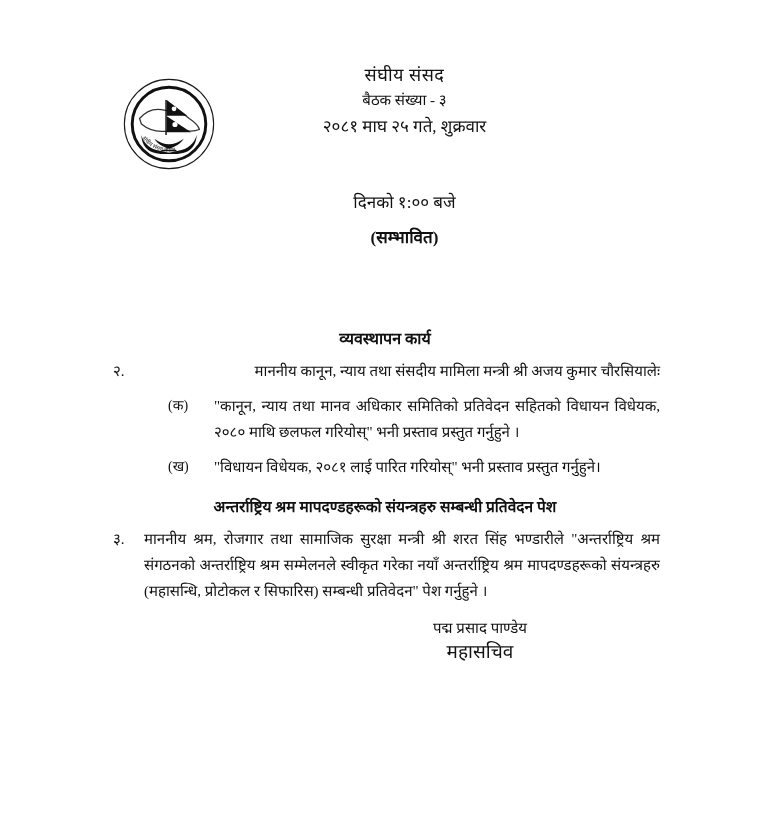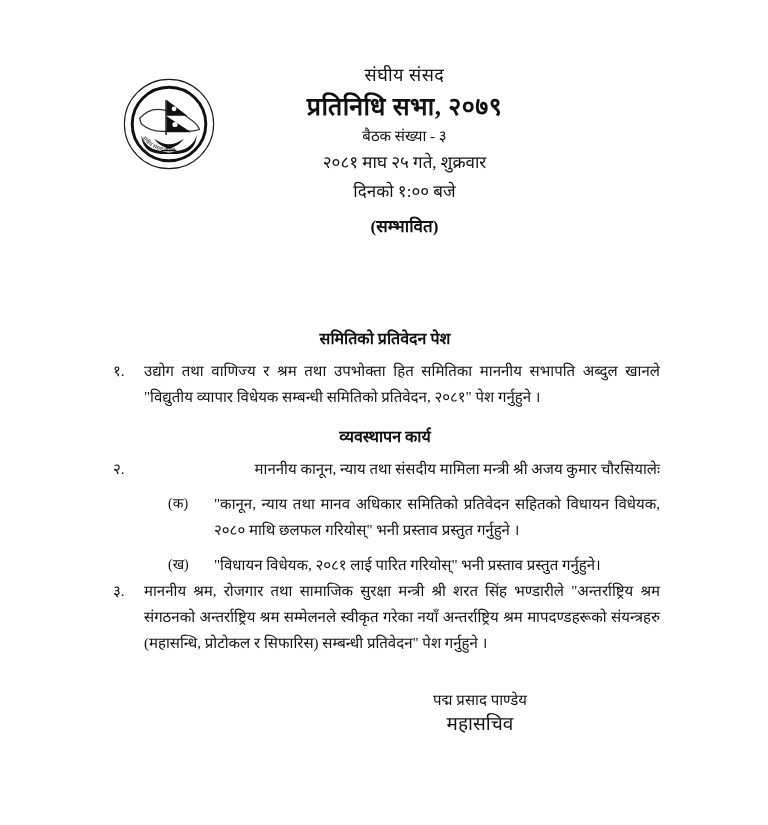--- a/index.html
+++ b/index.html
@@ -73,20 +73,21 @@
   }
   .line-date {
     font-size: 17px;
     line-height: 30px;
     font-weight: 400;
   }
   .line-time {
     font-size: 17px;
     line-height: 28px;
     font-weight: 400;
+    margin-top: 47px;
   }
   .line-tentative {
     font-size: 17px;
     line-height: 30px;
     font-weight: bold;
     margin-top: 6px;
   }
 
   
   .content {
@@ -139,21 +140,21 @@
     flex: 1 1 auto;
     font-size: 15px;
     line-height: 26px;
     text-align: justify;
     text-justify: inter-word;
   }
   .sub-body.nojustify { text-align: left; }
 
   
   .signature {
-    margin-top: 32px;
+    margin-top: 12px;
     padding-right: 110px;
     text-align: center;
   }
   .sig-inner {
     display: inline-block;
     text-align: center;
     margin-left: 300px;
   }
   .sig-name {
     font-size: 15px;
@@ -201,55 +202,48 @@
 
         <path id="ringArc" d="M16 56 A36 36 0 0 0 84 56" fill="none" stroke="none"></path>
         <text font-size="6.2" fill="#222222" font-family="'Liberation Sans', sans-serif">
           <textPath href="#ringArc" startOffset="12%">संघीय संसद नेपाल</textPath>
         </text>
       </svg>
     </div>
 
     <div class="header-text">
       <div class="line-org">संघीय संसद</div>
-      <div class="line-house">प्रतिनिधि सभा, २०७९</div>
       <div class="line-sitting">बैठक संख्या - ३</div>
       <div class="line-date">२०८१ माघ २५ गते, शुक्रवार</div>
       <div class="line-time">दिनको १:०० बजे</div>
       <div class="line-tentative">(सम्भावित)</div>
     </div>
   </div>
 
   <div class="content">
 
-    <div class="section">
-      <div class="section-heading">समितिको प्रतिवेदन पेश</div>
-      <div class="item">
-        <div class="item-num">१.</div>
-        <div class="item-body">उद्योग तथा वाणिज्य र श्रम तथा उपभोक्ता हित समितिका माननीय सभापति अब्दुल खानले "विद्युतीय व्यापार विधेयक सम्बन्धी समितिको प्रतिवेदन, २०८१" पेश गर्नुहुने ।</div>
-      </div>
-    </div>
 
     <div class="section">
       <div class="section-heading">व्यवस्थापन कार्य</div>
       <div class="item">
         <div class="item-num">२.</div>
         <div class="item-body nojustify">माननीय कानून, न्याय तथा संसदीय मामिला मन्त्री श्री अजय कुमार चौरसियालेः</div>
       </div>
       <div class="subitem">
         <div class="sub-label">(क)</div>
         <div class="sub-body">"कानून, न्याय तथा मानव अधिकार समितिको प्रतिवेदन सहितको विधायन विधेयक, २०८० माथि छलफल गरियोस्" भनी प्रस्ताव प्रस्तुत गर्नुहुने ।</div>
       </div>
       <div class="subitem">
         <div class="sub-label">(ख)</div>
         <div class="sub-body nojustify">"विधायन विधेयक, २०८१ लाई पारित गरियोस्" भनी प्रस्ताव प्रस्तुत गर्नुहुने।</div>
       </div>
     </div>
 
     <div class="section">
+      <div class="section-heading wide">अन्तर्राष्ट्रिय श्रम मापदण्डहरूको संयन्त्रहरु सम्बन्धी प्रतिवेदन पेश</div>
       <div class="item">
         <div class="item-num">३.</div>
         <div class="item-body">माननीय श्रम, रोजगार तथा सामाजिक सुरक्षा मन्त्री श्री शरत सिंह भण्डारीले "अन्तर्राष्ट्रिय श्रम संगठनको अन्तर्राष्ट्रिय श्रम सम्मेलनले स्वीकृत गरेका नयाँ अन्तर्राष्ट्रिय श्रम मापदण्डहरूको संयन्त्रहरु (महासन्धि, प्रोटोकल र सिफारिस) सम्बन्धी प्रतिवेदन" पेश गर्नुहुने ।</div>
       </div>
     </div>
 
     <div class="signature">
       <div class="sig-inner">
         <div class="sig-name">पद्म प्रसाद पाण्डेय</div>
         <div class="sig-title">महासचिव</div>

